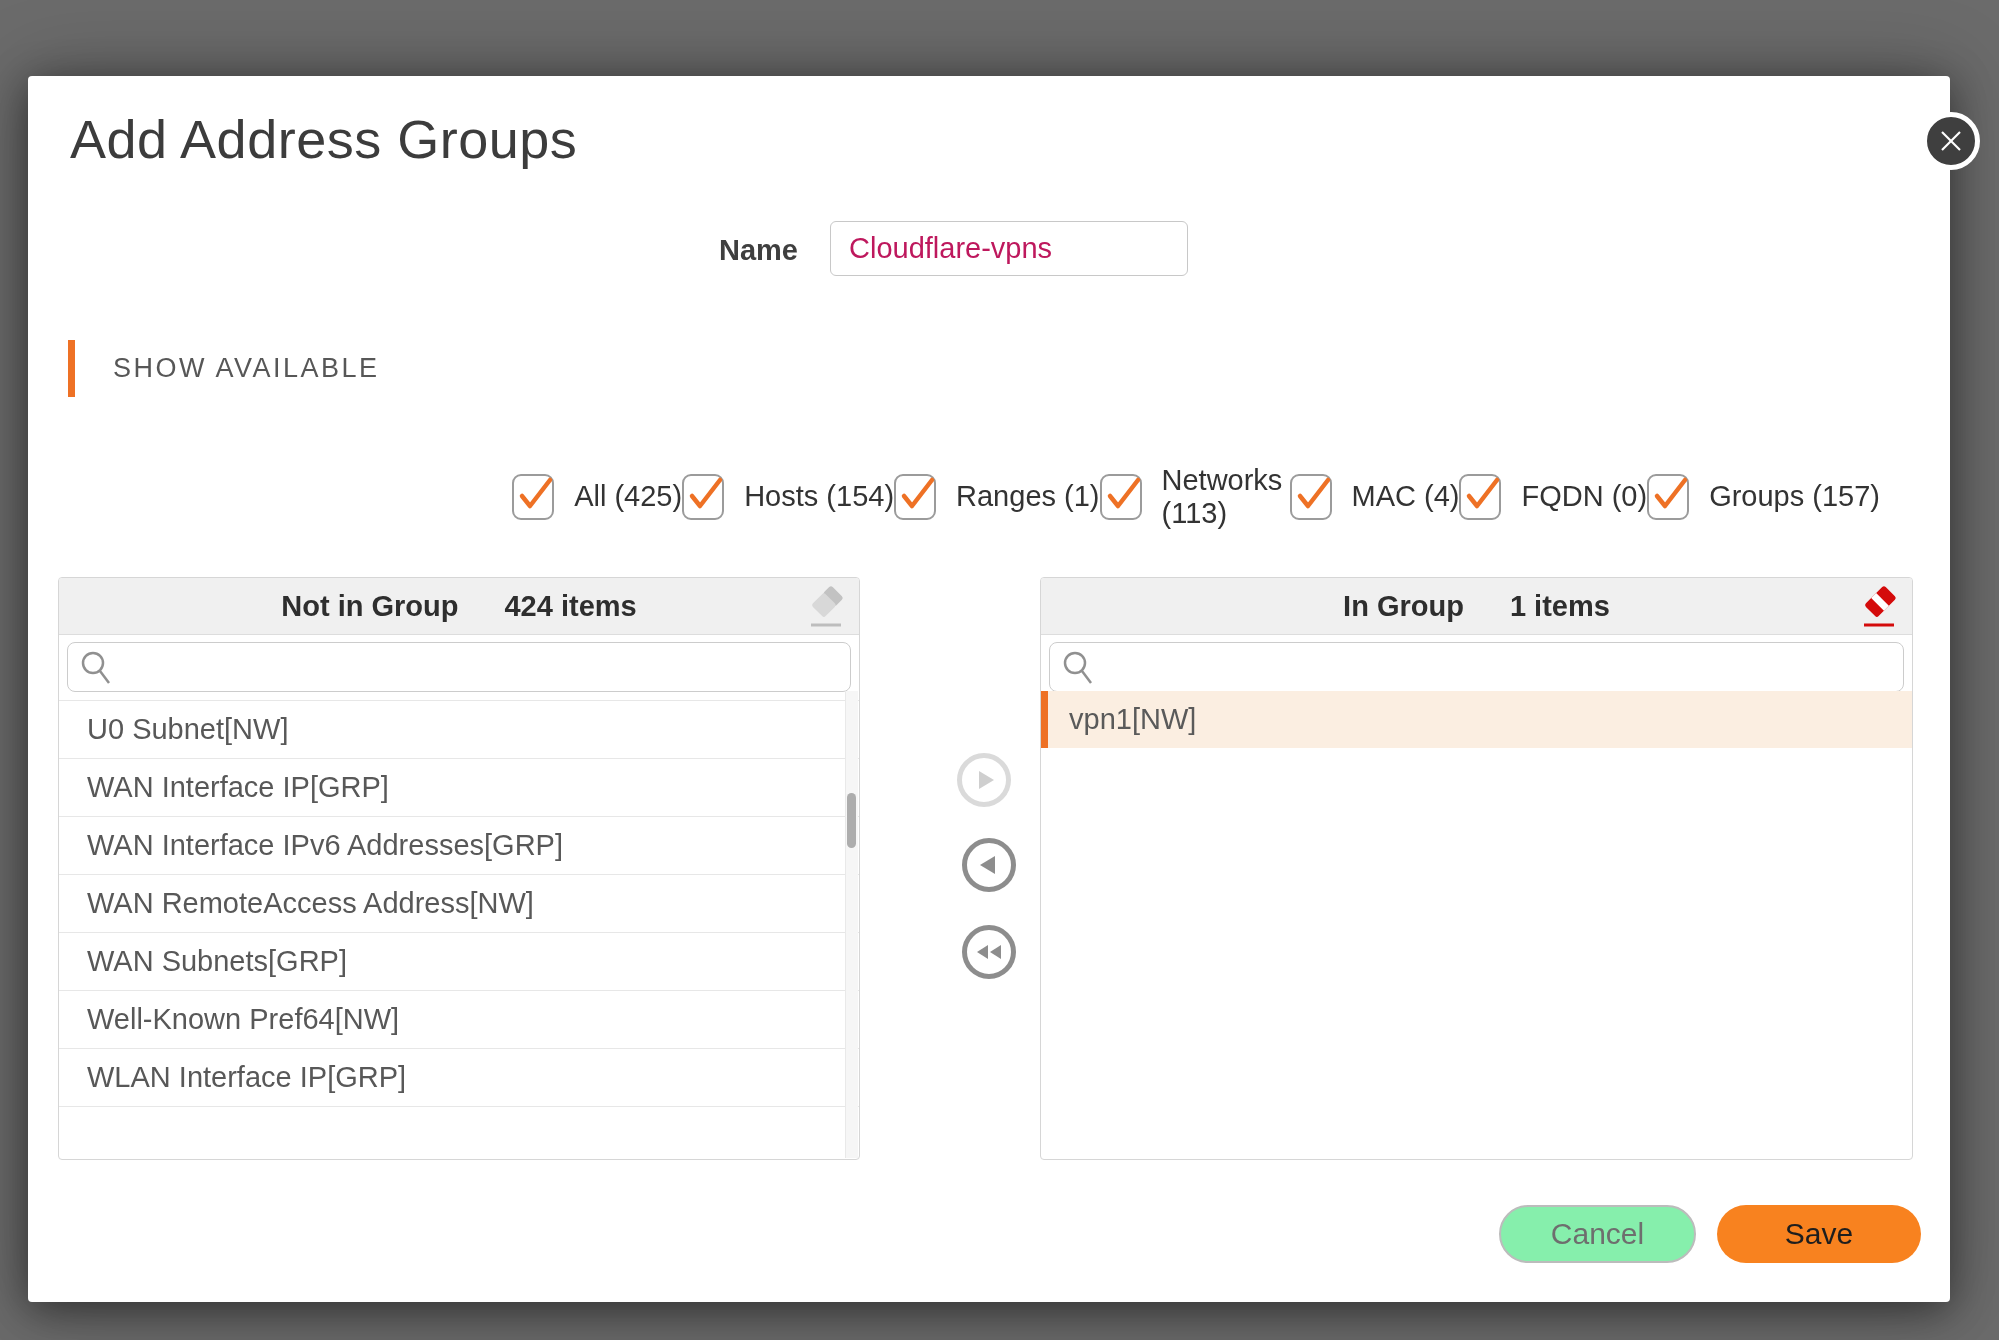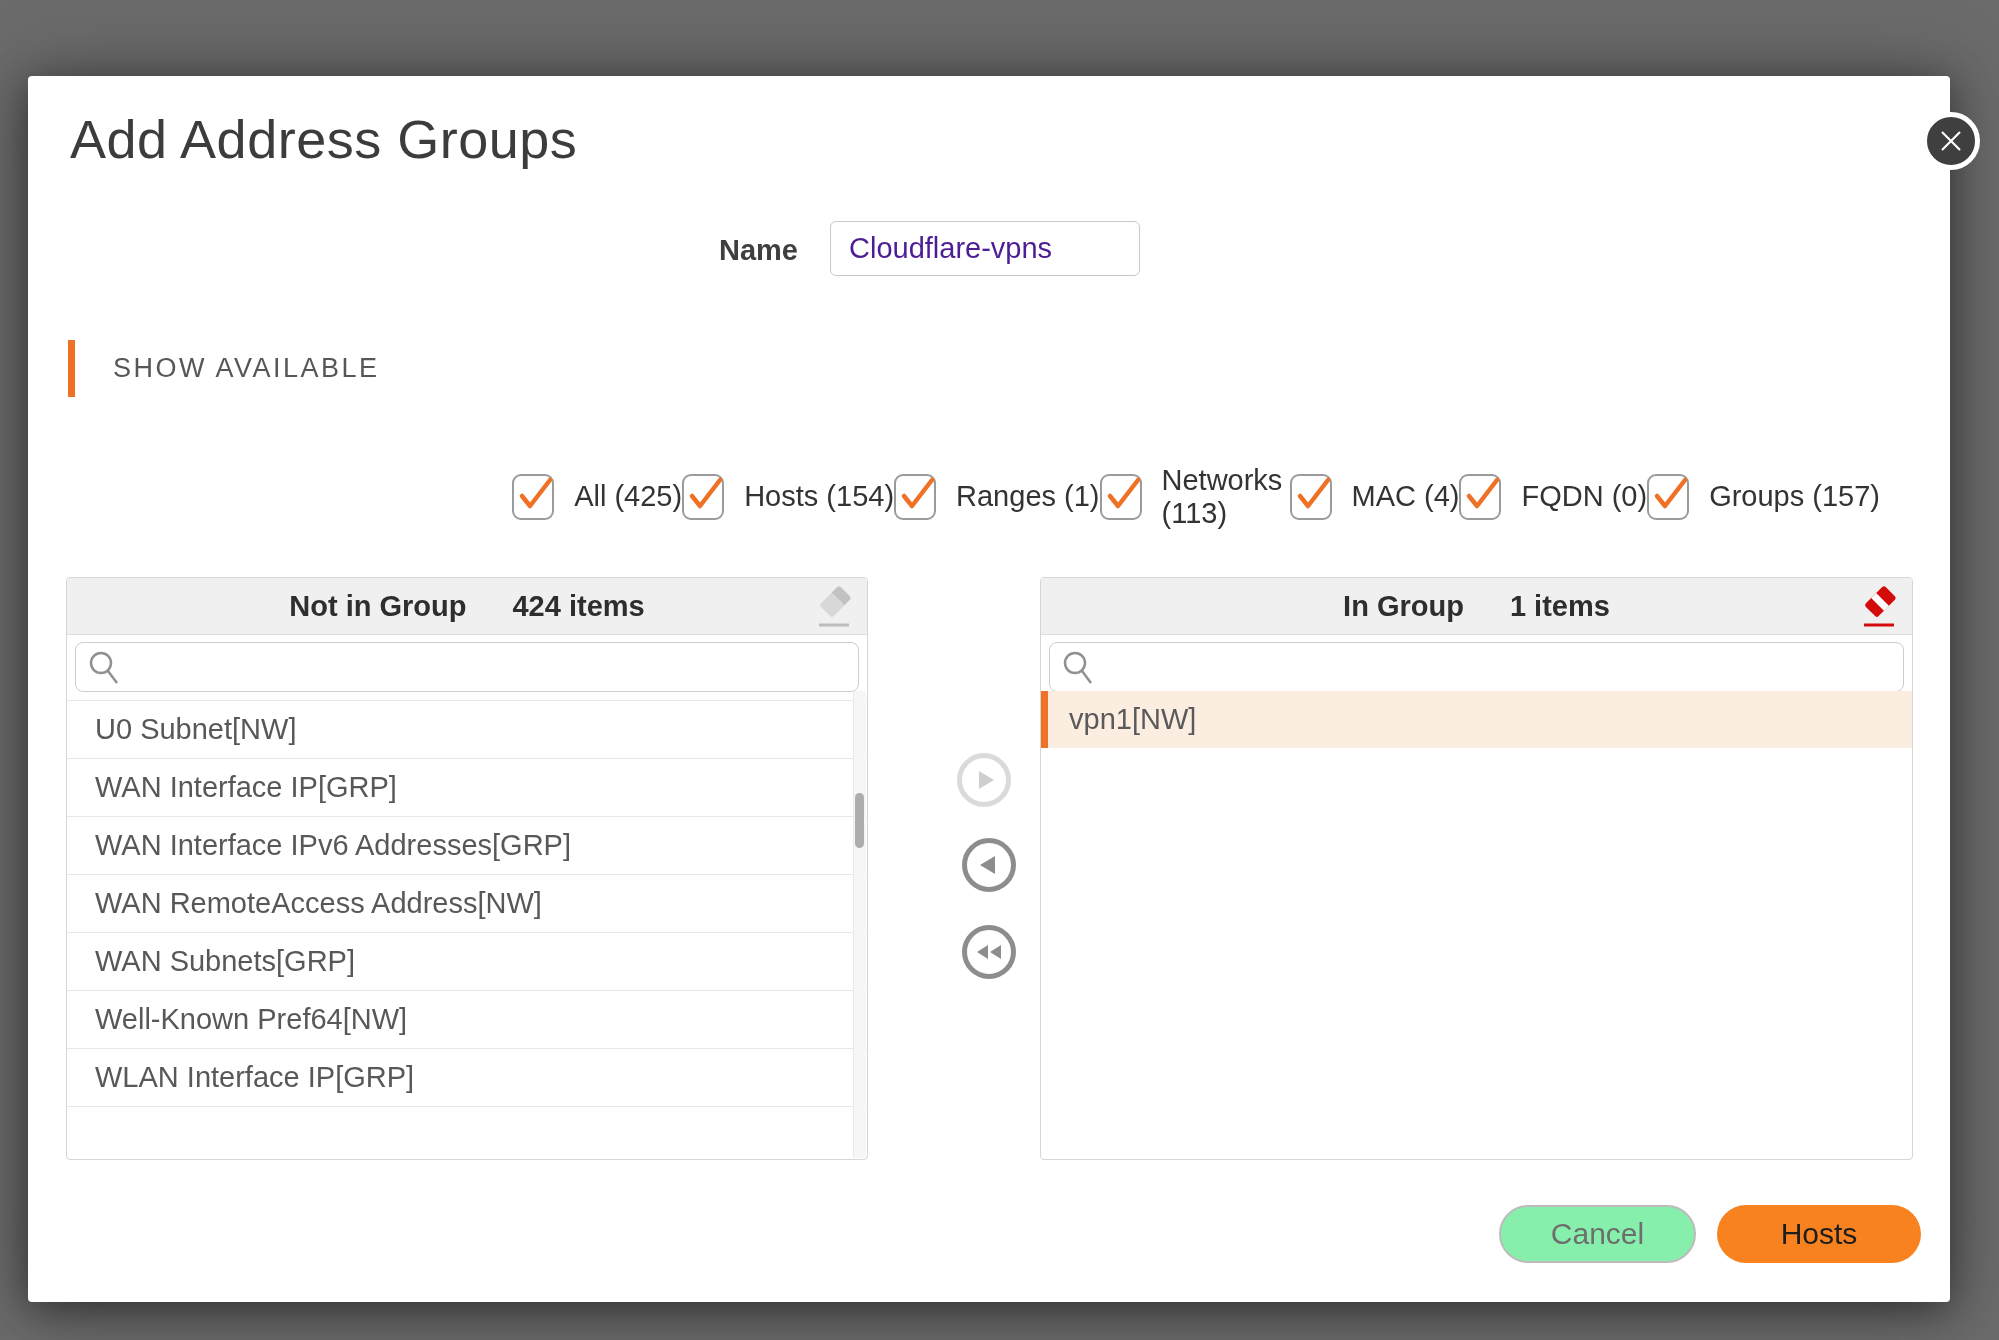--- a/index.html
+++ b/index.html
@@ -13,41 +13,41 @@
 
   .close-btn { position:absolute; left:1894px; top:36px; width:58px; height:58px;
     border-radius:50%; background:#3f3f3f; border:5px solid #ffffff;
     display:flex; align-items:center; justify-content:center; cursor:pointer; padding:0; }
 
   .dialog-title { position:absolute; left:42px; top:32px; font-size:54px;
     font-weight:500; color:#3c3c3c; letter-spacing:.5px; }
 
   .name-label { position:absolute; left:600px; top:158px; width:170px;
     text-align:right; font-size:29px; font-weight:700; color:#3f3f3f; }
-  .name-input { position:absolute; left:802px; top:145px; width:310px; height:55px;
-    border:1px solid #c8c8c8; border-radius:6px; font-size:29px; color:#4c1d95;
+  .name-input { position:absolute; left:802px; top:145px; width:358px; height:55px;
+    border:1px solid #c8c8c8; border-radius:6px; font-size:29px; color:#be185d;
     padding:0 18px; font-family:"Liberation Sans", sans-serif; outline:none; background:#fff; }
 
   .section-head { position:absolute; left:40px; top:264px; height:57px;
     display:flex; align-items:center; }
   .accent-bar { width:7px; height:57px; background:#EE7125; margin-right:38px; }
   .section-title { font-size:27px; color:#575757; letter-spacing:2.5px; }
 
   .filters { position:absolute; left:34px; top:378px; width:1818px; height:86px;
     display:flex; justify-content:flex-end; align-items:center; }
   .cb-item { display:flex; align-items:center; gap:20px; cursor:pointer; }
   .cb { position:relative; width:42px; height:46px; border:2.5px solid #9b9b9b;
     border-radius:9px; background:#fff; flex:none; }
   .cb svg { position:absolute; left:-2px; top:-6px; overflow:visible; }
   .cb-label { font-size:29px; color:#333333; line-height:1.15; }
   .cb-item:nth-child(4) .cb-label { max-width:128px; }
 
   .panel { position:absolute; top:501px; height:583px; background:#fff;
     border:1px solid #d6d6d6; border-radius:4px; overflow:hidden; }
-  .panel-left  { left:38px;  width:802px; }
+  .panel-left  { left:30px;  width:802px; }
   .panel-right { left:1012px; width:873px; }
   .panel-header { height:57px; background:#f0f0f0; border-bottom:1px solid #dddddd;
     display:flex; align-items:center; justify-content:center; gap:46px; position:relative; }
   .panel-title, .panel-count { font-size:29px; font-weight:700; color:#2e2e2e; }
   .eraser-btn { position:absolute; right:12px; top:7px; width:42px; height:44px;
     background:none; border:none; cursor:pointer; padding:0; }
 
   .searchbox { margin:7px 8px 0 8px; height:50px; border:1px solid #cccccc;
     border-radius:8px; background:#fff; display:flex; align-items:center; padding:0 10px; }
   .searchbox svg { flex:none; margin-right:8px; }
@@ -250,15 +250,15 @@
         </svg>
       </span>
       <input type="text" placeholder="" style="">
     </div>
     <div class="list">
       <div class="row-selected">vpn1[NW]</div>
     </div>
   </div>
 
   <button class="cancel-btn">Cancel</button>
-  <button class="save-btn">Hosts</button>
+  <button class="save-btn">Save</button>
 
 </div>
 
 </body></html>

